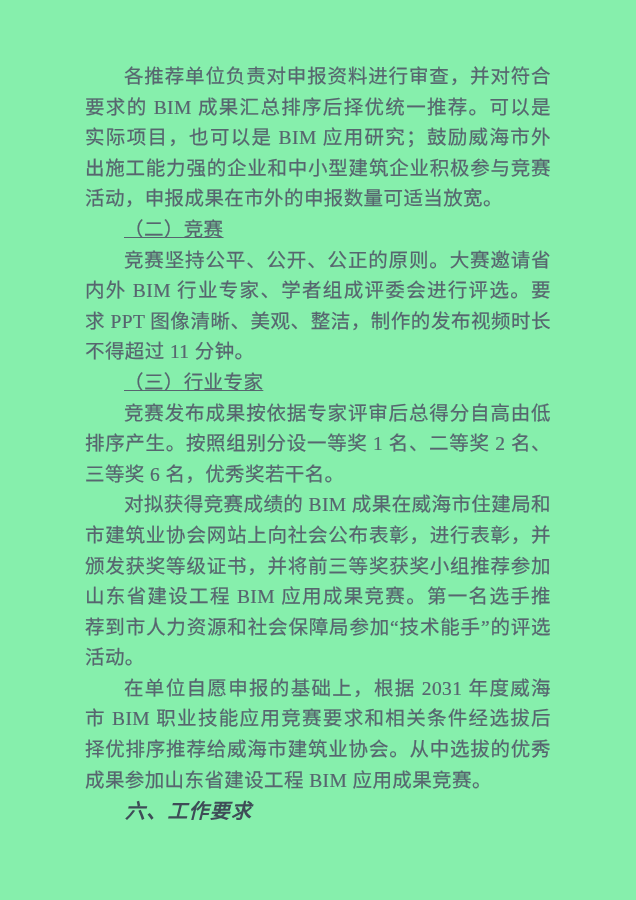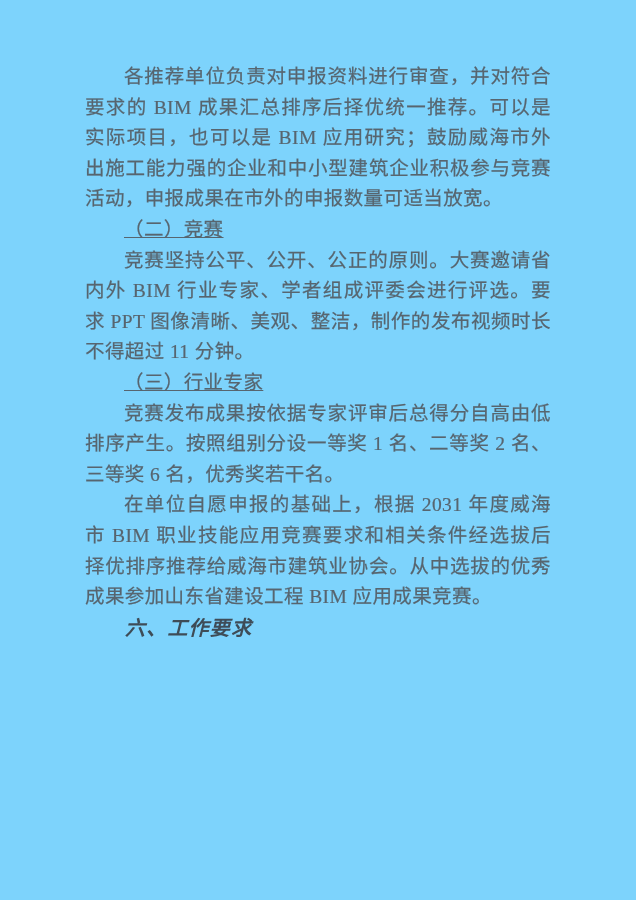--- a/index.html
+++ b/index.html
@@ -9,21 +9,21 @@
   body {
     width: 636px;
     height: 900px;
     background: #ffffff;
     overflow: hidden;
   }
   .page {
     position: relative;
     width: 636px;
     height: 900px;
-    background: #7dd3fc;
+    background: #86efac;
     box-sizing: border-box;
   }
   .doc-content {
     position: absolute;
     left: 85px;
     top: 62px;
     width: 466px;
   }
   .para {
     margin: 0;
@@ -57,16 +57,17 @@
 </head>
 <body>
 
 <div class="page">
   <div class="doc-content">
     <p class="para body-para">各推荐单位负责对申报资料进行审查，并对符合要求的 BIM 成果汇总排序后择优统一推荐。可以是实际项目，也可以是 BIM 应用研究；鼓励威海市外出施工能力强的企业和中小型建筑企业积极参与竞赛活动，申报成果在市外的申报数量可适当放宽。</p>
     <p class="para sub-heading">（二）竞赛</p>
     <p class="para body-para">竞赛坚持公平、公开、公正的原则。大赛邀请省内外 BIM 行业专家、学者组成评委会进行评选。要求 PPT 图像清晰、美观、整洁，制作的发布视频时长不得超过 11 分钟。</p>
     <p class="para sub-heading">（三）行业专家</p>
     <p class="para body-para">竞赛发布成果按依据专家评审后总得分自高由低排序产生。按照组别分设一等奖 1 名、二等奖 2 名、三等奖 6 名，优秀奖若干名。</p>
+    <p class="para body-para">对拟获得竞赛成绩的 BIM 成果在威海市住建局和市建筑业协会网站上向社会公布表彰，进行表彰，并颁发获奖等级证书，并将前三等奖获奖小组推荐参加山东省建设工程 BIM 应用成果竞赛。第一名选手推荐到市人力资源和社会保障局参加“技术能手”的评选活动。</p>
     <p class="para body-para">在单位自愿申报的基础上，根据 2031 年度威海市 BIM 职业技能应用竞赛要求和相关条件经选拔后择优排序推荐给威海市建筑业协会。从中选拔的优秀成果参加山东省建设工程 BIM 应用成果竞赛。</p>
     <p class="para section-heading">六、工作要求</p>
   </div>
 </div>
 
 </body></html>

